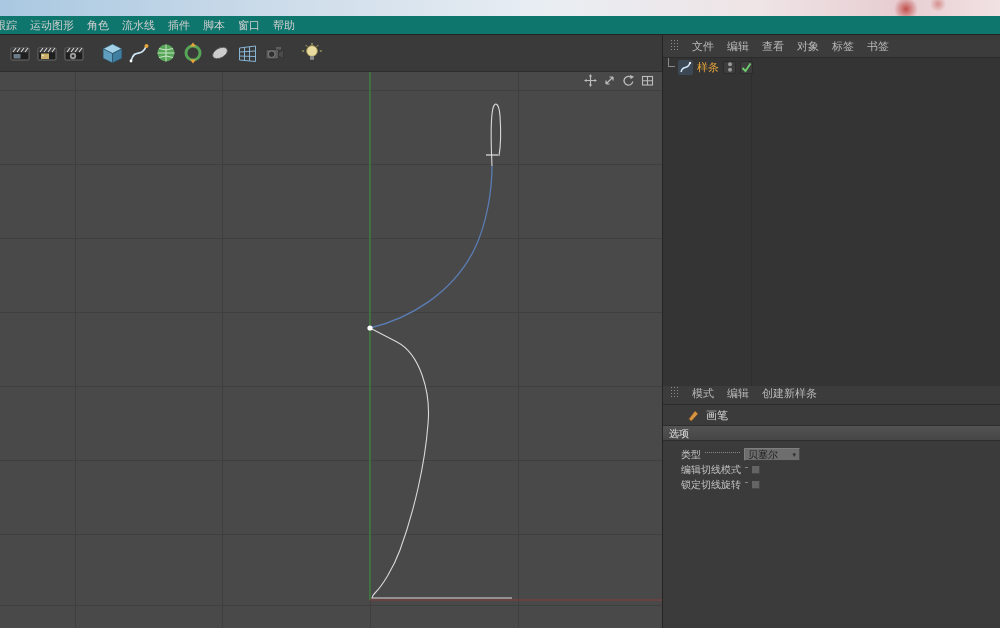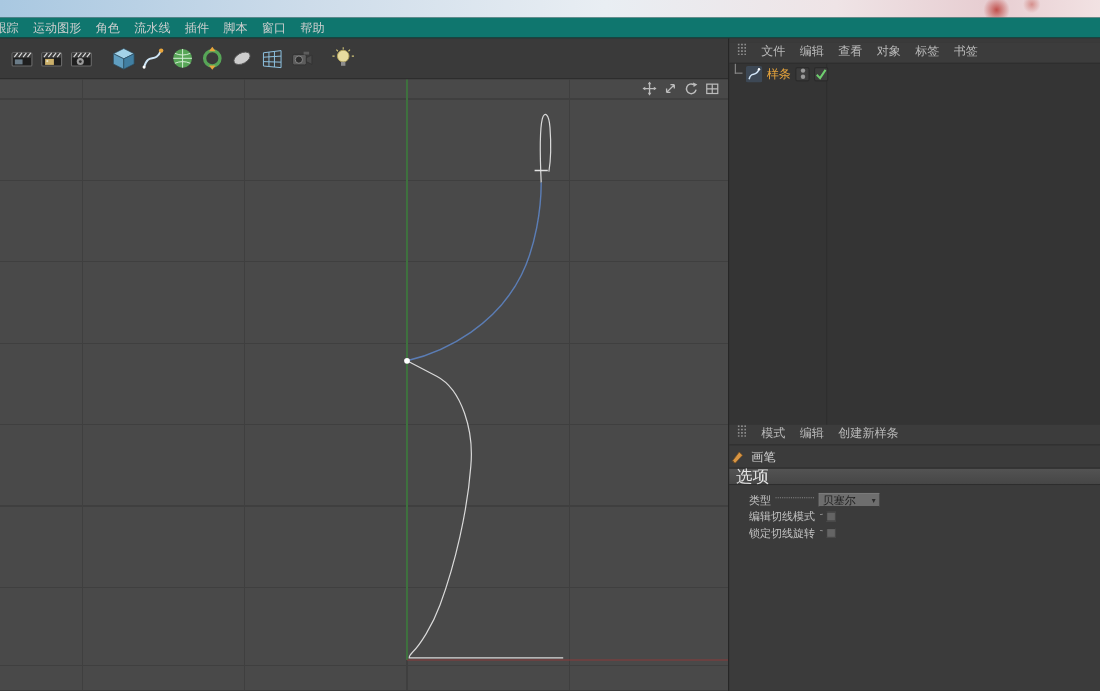--- a/index.html
+++ b/index.html
@@ -52,24 +52,24 @@
   .om-row { display:flex; align-items:center; height:18px; padding-left:3px; position:relative; }
   .l-conn { width:7px; height:9px; border-left:1px solid #8a8a8a; border-bottom:1px solid #8a8a8a;
     margin:-5px 3px 4px 2px; }
   .obj-icon { width:15px; height:15px; display:flex; }
   .obj-label { font-size:11px; color:#e8a53c; margin-left:4px; }
   .tgl { width:13px; height:13px; margin-left:4px; display:flex; align-items:center; justify-content:center;
     background:#3d3d3d; border:1px solid #2b2b2b; border-radius:2px; }
   .tgl:first-of-type { margin-left:10px; }
 
   .am-tool { height:20px; background:#3b3b3b; display:flex; align-items:center; gap:6px;
-    padding-left:0; font-size:11px; color:#d6d6d6; flex:none; }
+    padding-left:23px; font-size:11px; color:#d6d6d6; flex:none; }
   .am-section { height:16px; line-height:15px; background:linear-gradient(#535353,#464646);
     border-top:1px solid #2e2e2e; border-bottom:1px solid #2d2d2d;
-    font-size:15px; color:#e3e3e3; padding-left:6px; flex:none; }
+    font-size:10px; color:#e3e3e3; padding-left:6px; flex:none; }
   .am-rows { flex:1; background:#3b3b3b; padding-top:6px; }
   .am-row { display:flex; align-items:center; height:15px;
     padding-left:18px; padding-right:196px; font-size:10px; color:#c3c3c3; }
   .am-row .lbl { white-space:nowrap; }
   .leader { flex:1; min-width:2px; border-bottom:1px dotted #868686; margin:0 4px 4px 4px; height:1px; }
   .ctrl { width:60px; flex:none; display:flex; align-items:flex-start; }
   .select { width:56px; height:13px; background:#6e6e6e; border:1px solid #7e7e7e;
     border-bottom-color:#3c3c3c; border-right-color:#4a4a4a; border-radius:1px;
     display:flex; align-items:center; justify-content:space-between;
     padding:0 3px; font-size:10px; color:#1d1d1d; cursor:default; }

